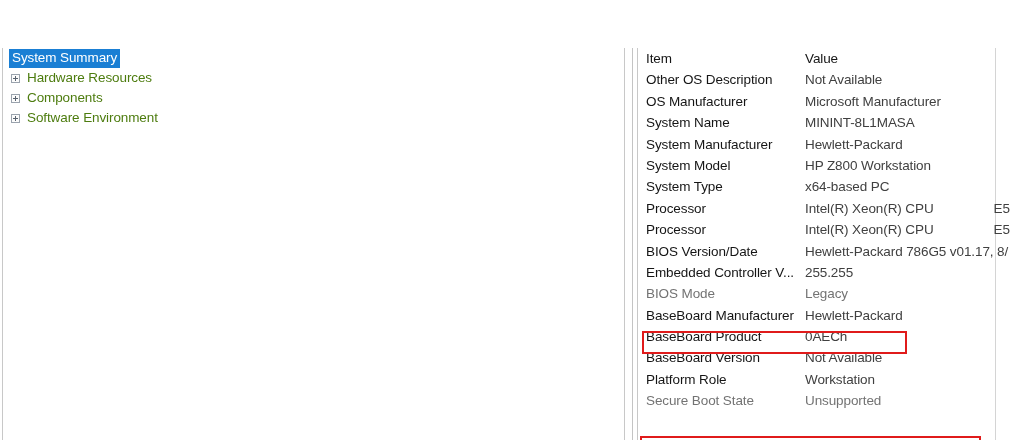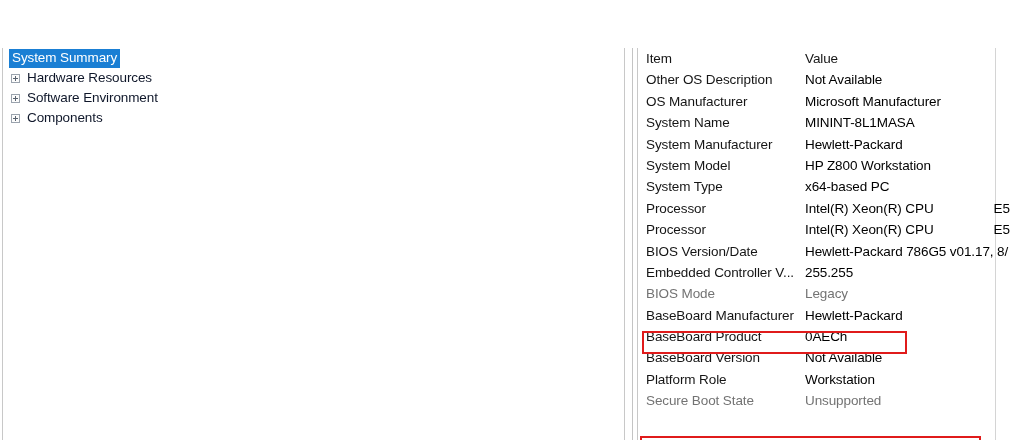--- a/index.html
+++ b/index.html
@@ -55,21 +55,21 @@
   }
   .tree-node.root {
     padding-left: 6px;
   }
   .tree-node.child {
     padding-left: 8px;
   }
   .node-label {
     font-size: 13.5px;
     letter-spacing: -0.1px;
-    color: #0f172a;
+    color: #4d7c0f;
     padding: 0 2px;
   }
   .tree-node.selected .node-label {
     background: #1a7fd4;
     color: #ffffff;
     padding: 1px 3px 2px 3px;
     line-height: 16px;
   }
   
   .expander {
@@ -161,21 +161,21 @@
     color: #151515;
     overflow: hidden;
     white-space: nowrap;
   }
   .cell-value {
     position: absolute;
     left: 168px;
     top: 0;
     font-size: 13.5px;
     letter-spacing: -0.1px;
-    color: #000000;
+    color: #404040;
     white-space: nowrap;
   }
   .cell-value .pad {
     display: inline-block;
     width: 60px;
   }
   .row.header .cell-item,
   .row.header .cell-value {
     color: #151515;
   }
@@ -215,25 +215,25 @@
         <div class="tree-node root selected">
           <span style="display: inline-block; width: 0px; flex: 0 0 auto;"></span>
           <span class="node-label">System Summary</span>
         </div>
         <div class="tree-node child">
           <span class="expander"></span>
           <span class="node-label">Hardware Resources</span>
         </div>
         <div class="tree-node child">
           <span class="expander"></span>
-          <span class="node-label">Software Environment</span>
+          <span class="node-label">Components</span>
         </div>
         <div class="tree-node child">
           <span class="expander"></span>
-          <span class="node-label">Components</span>
+          <span class="node-label">Software Environment</span>
         </div>
       </div>
   </div>
 
   <div class="splitter">
     <div class="splitter-line"></div>
   </div>
 
   <div class="detail-pane">
     <div class="detail-border-left"></div>

